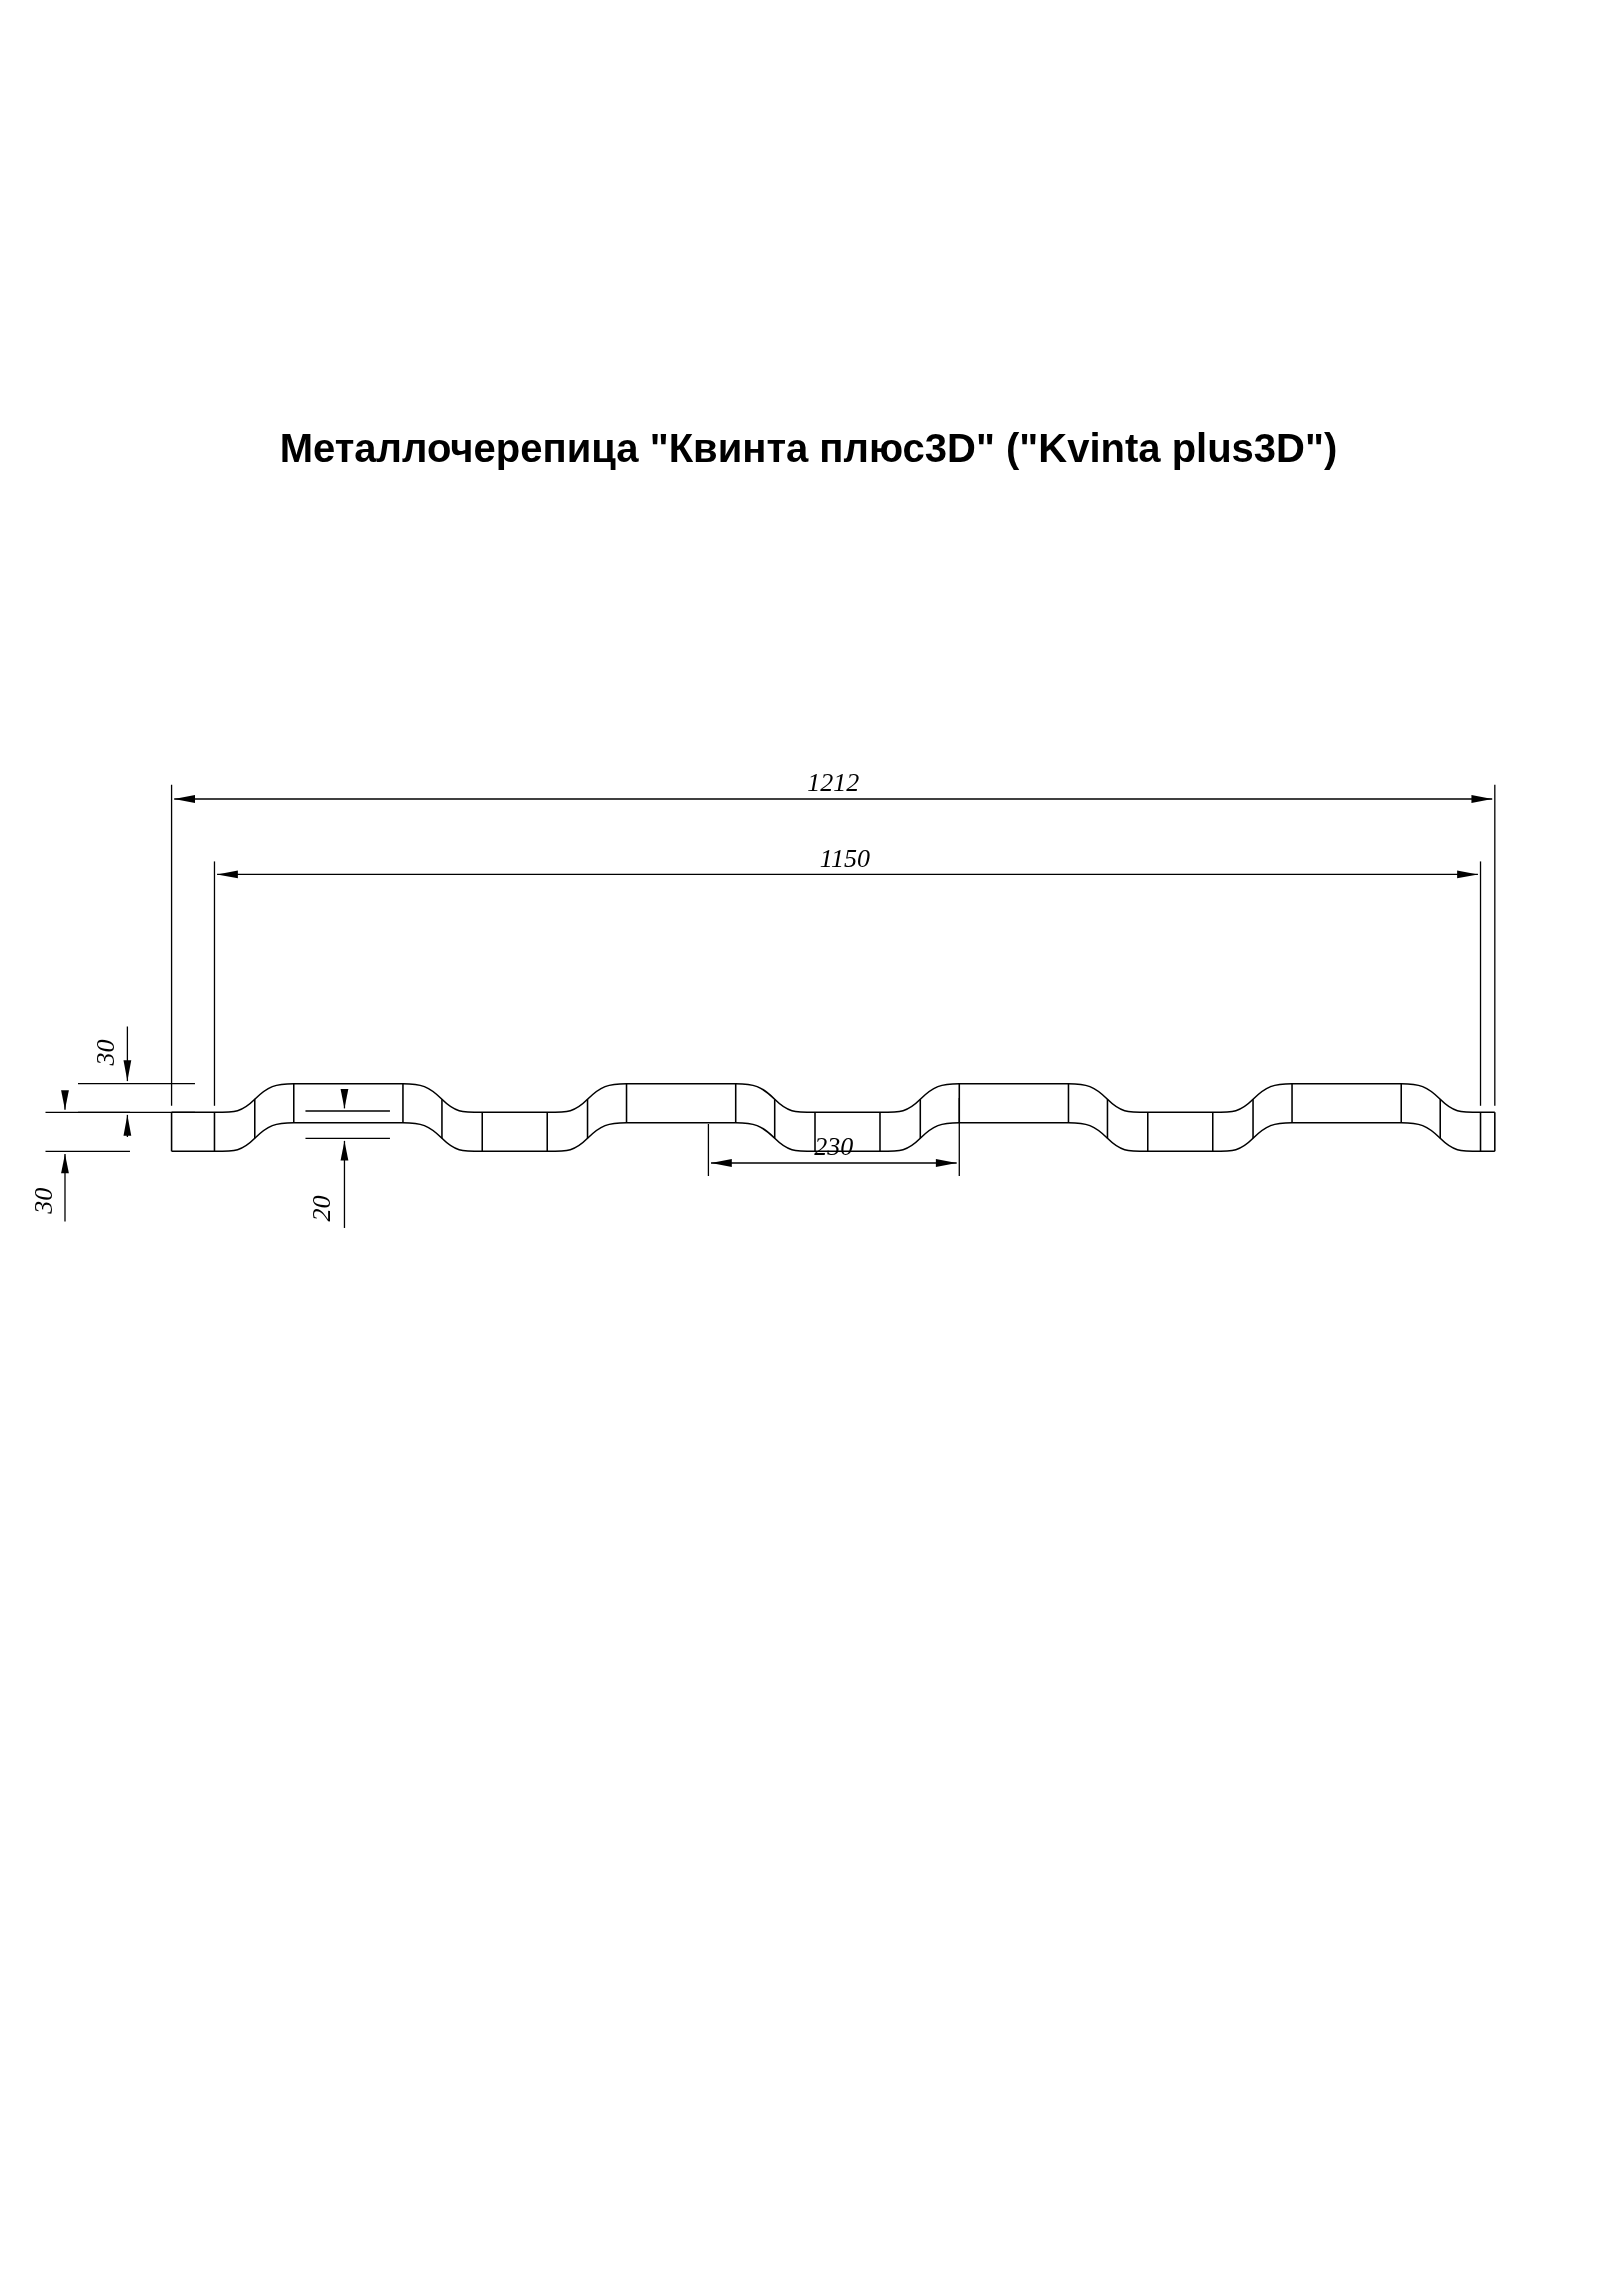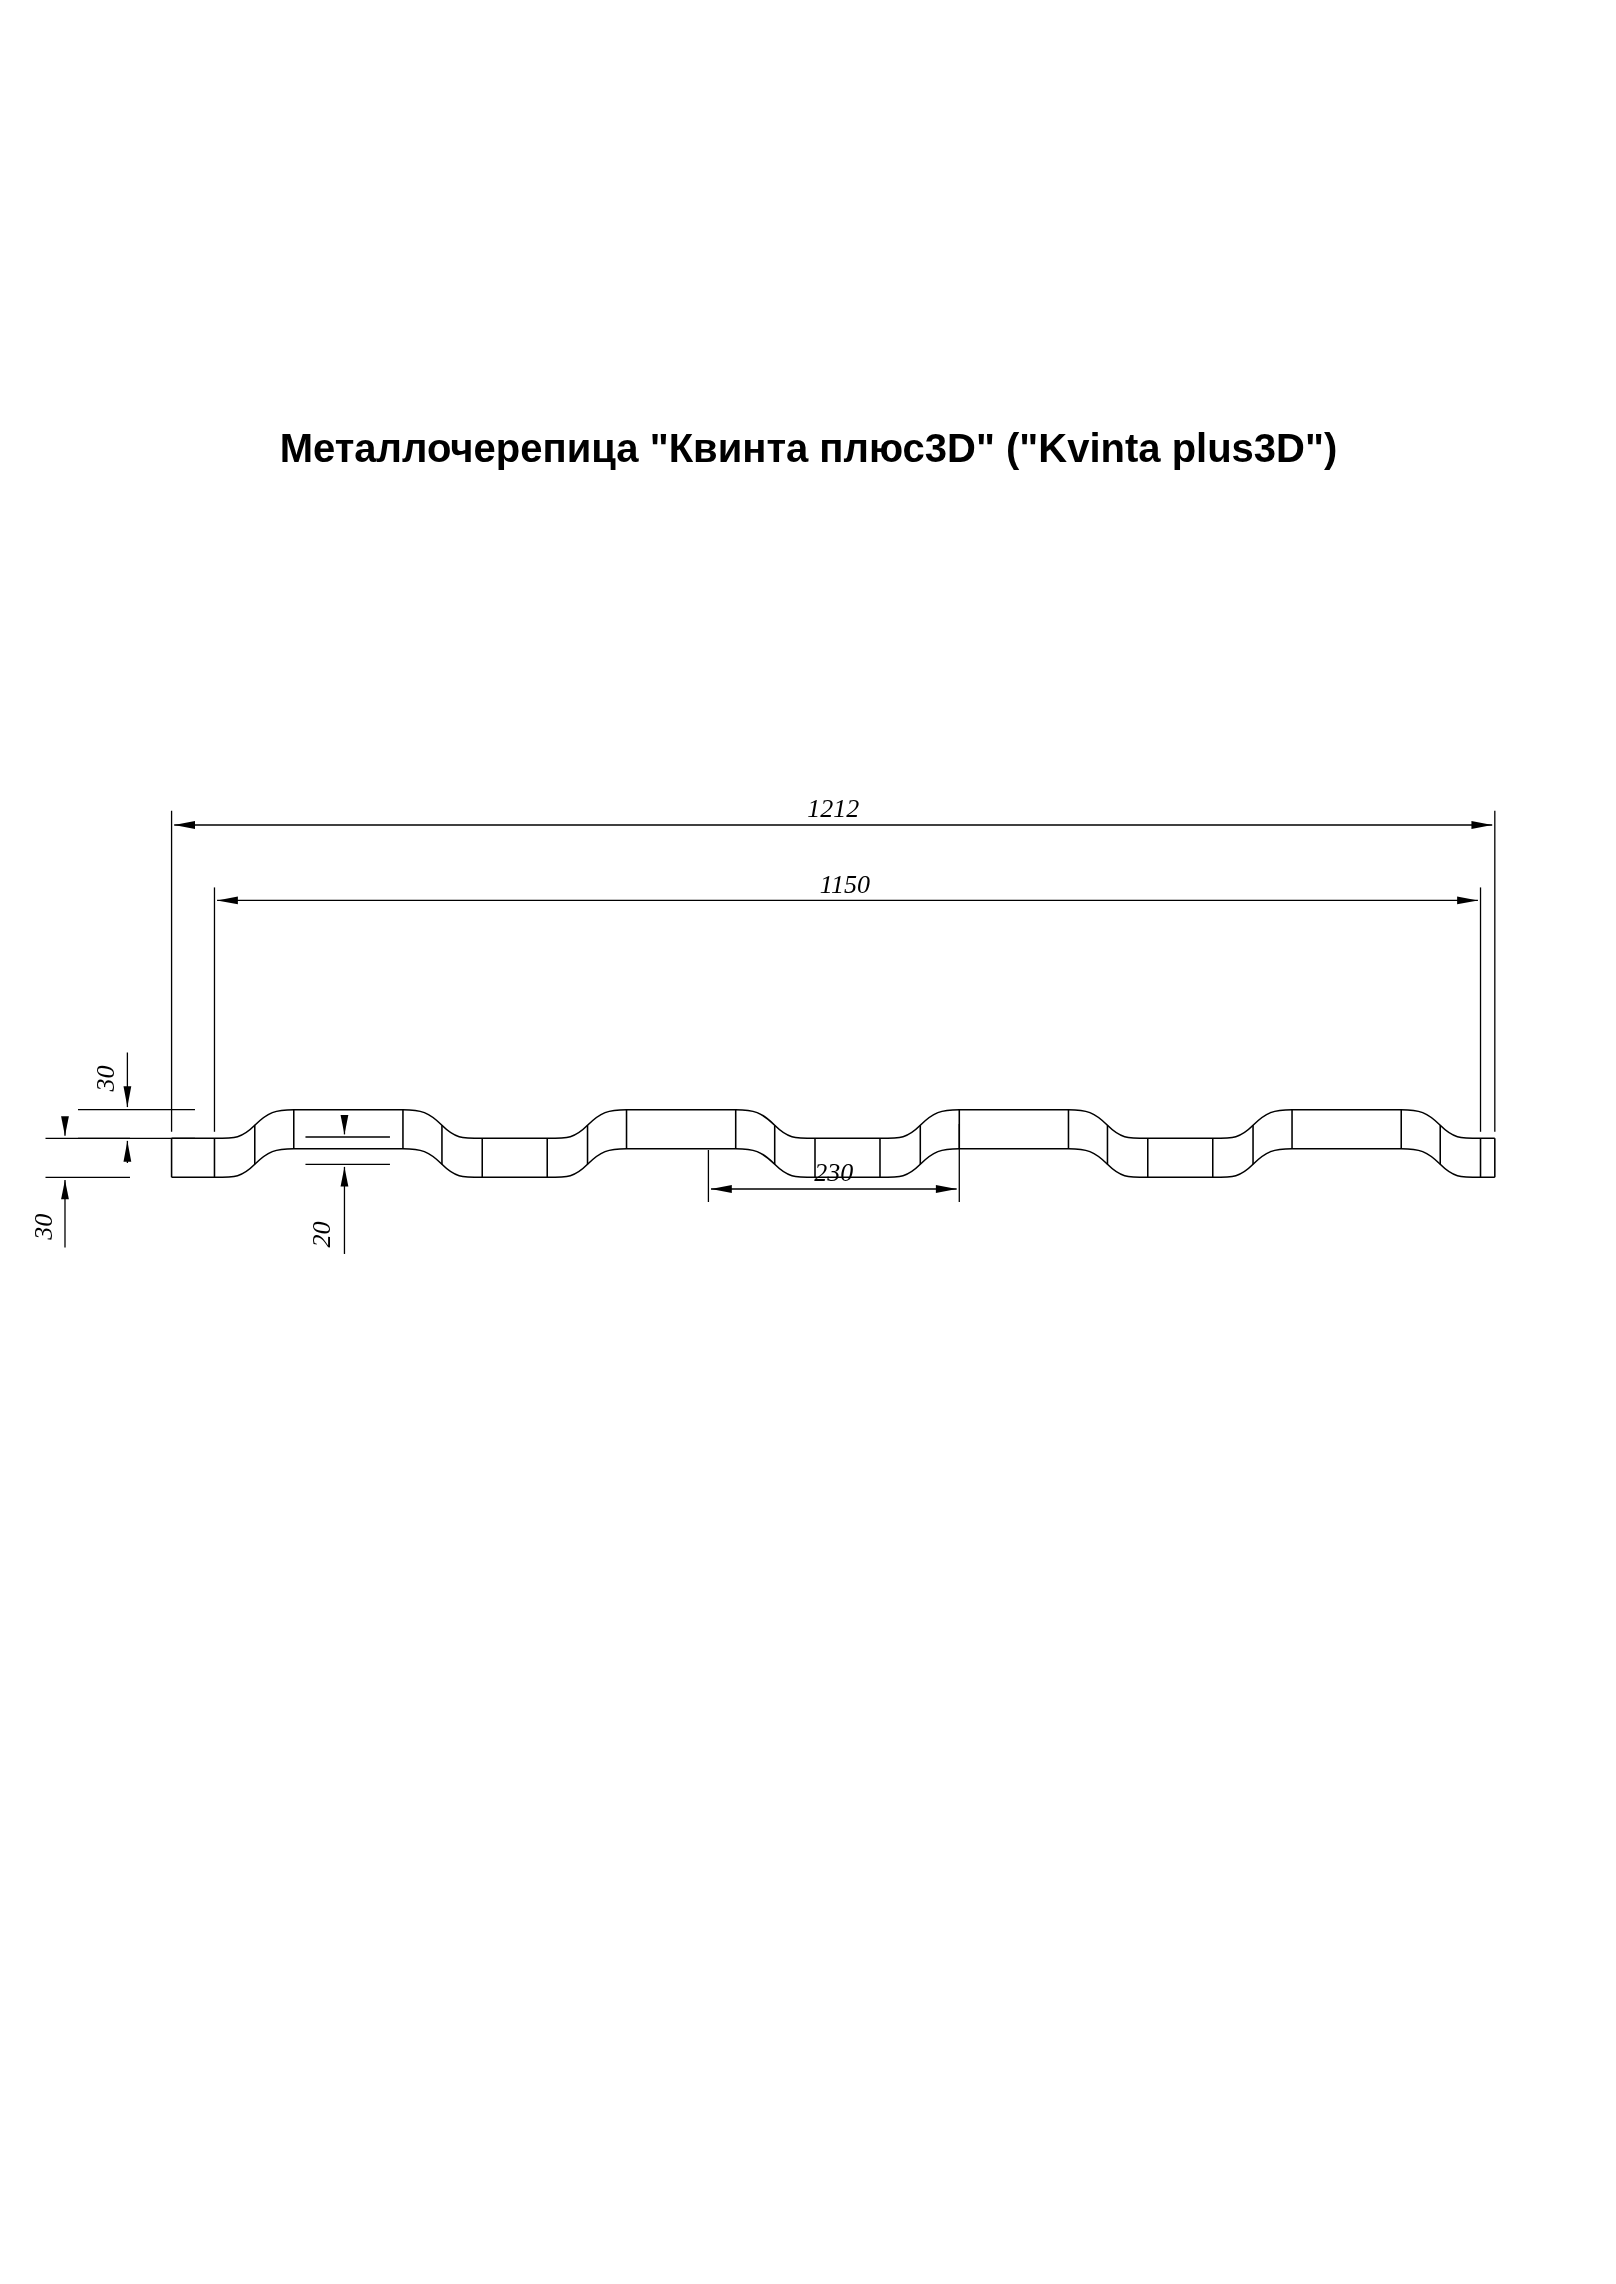--- a/index.html
+++ b/index.html
@@ -28,21 +28,21 @@
     font-family: "Liberation Sans", sans-serif;
     font-size: 40px;
     font-weight: bold;
     color: #000000;
     letter-spacing: 0px;
     white-space: nowrap;
   }
   .drawing {
     position: absolute;
     left: 0;
-    top: 734px;
+    top: 708px;
     width: 1593px;
     height: 520px;
   }
   svg { display: block; }
   .ln {
     stroke: #000000;
     fill: none;
     stroke-width: 2.4;
     stroke-linecap: butt;
     stroke-linejoin: miter;

